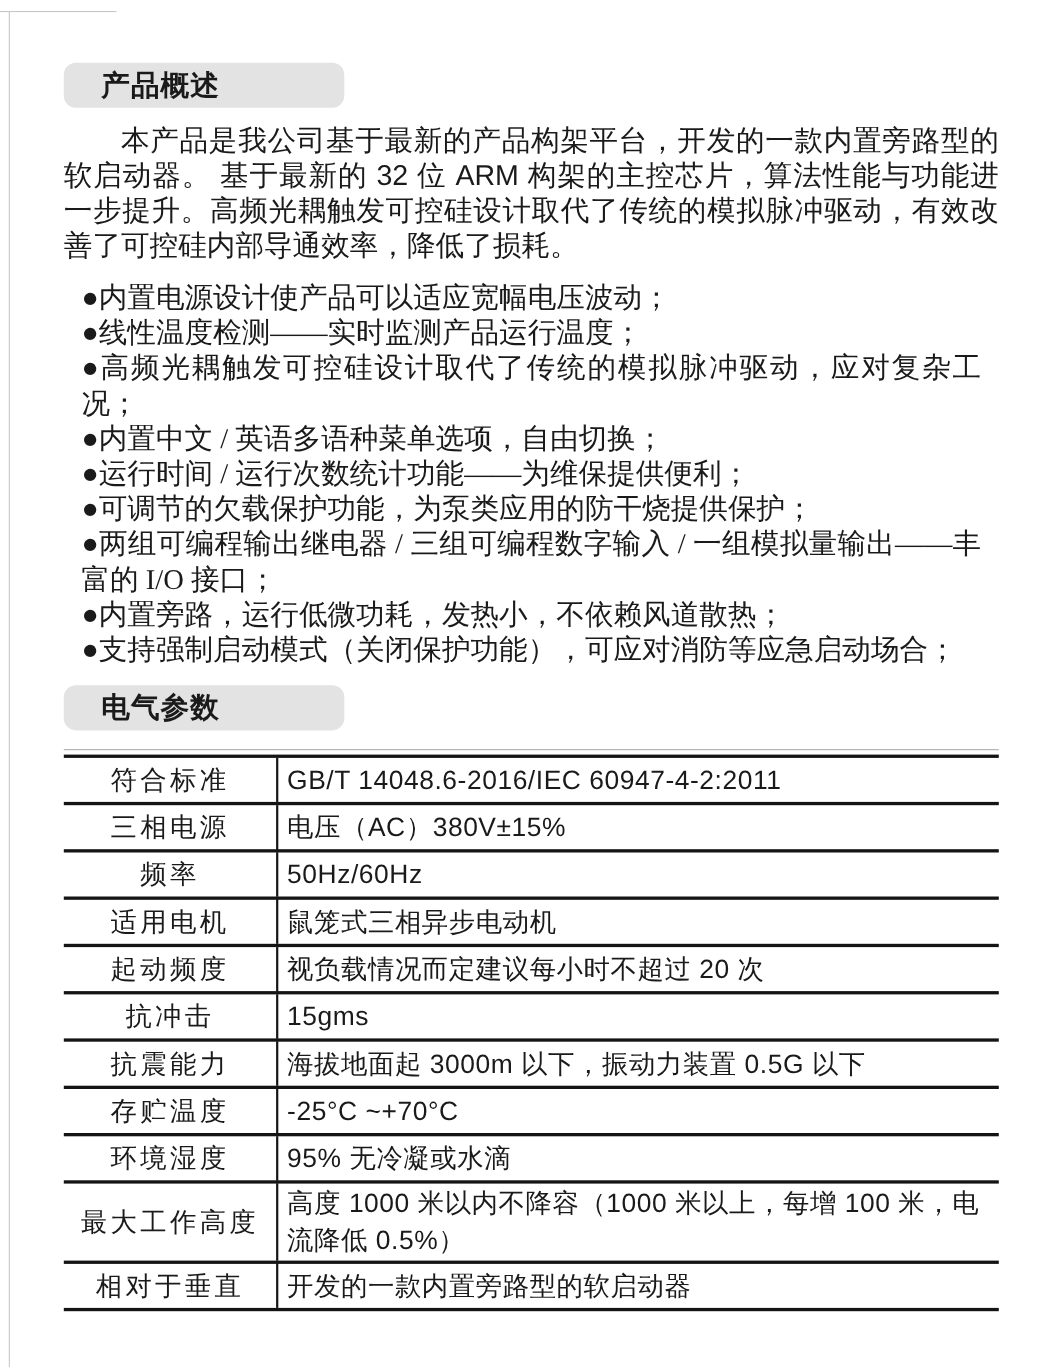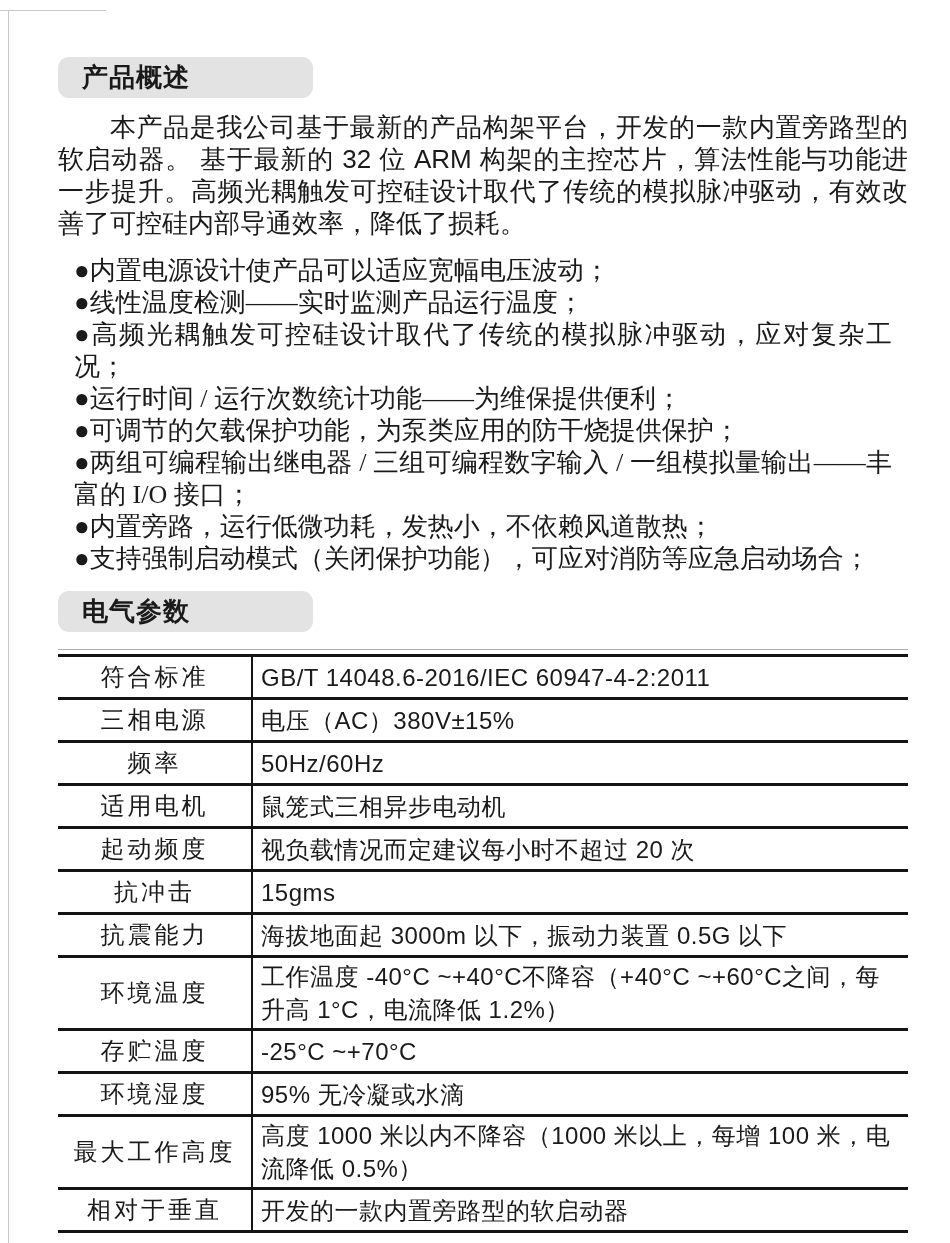--- a/index.html
+++ b/index.html
@@ -24,21 +24,21 @@
 
   .content{position:absolute;left:58px;top:0;width:850px;}
 
   .badge{
     width:255px;height:41px;
     box-sizing:border-box;
     background:var(--badge-bg);
     border-radius:11px;
     font-size:26px;font-weight:bold;
     line-height:41px;
-    padding-left:24px;
+    padding-left:34px;
     letter-spacing:1px;
   }
   .badge.first{margin-top:57px;}
   .badge.second{margin-top:13px;margin-bottom:2px;}
 
   .para{
     margin:13px 0 0 0;
     font-size:26px;
     line-height:32px;
     text-align:justify;
@@ -98,20 +98,21 @@
     <div class="badge first">
       <span>产品概述</span>
     </div>
 
     <p class="para">本产品是我公司基于最新的产品构架平台，开发的一款内置旁路型的软启动器。 基于最新的 32 位 ARM 构架的主控芯片，算法性能与功能进一步提升。高频光耦触发可控硅设计取代了传统的模拟脉冲驱动，有效改善了可控硅内部导通效率，降低了损耗。</p>
 
     <div class="bullets" id="bullets">
         <div class="bullet"><span class="dot">●</span><span>内置电源设计使产品可以适应宽幅电压波动；</span></div>
         <div class="bullet"><span class="dot">●</span><span>线性温度检测——实时监测产品运行温度；</span></div>
         <div class="bullet"><span class="dot">●</span><span>高频光耦触发可控硅设计取代了传统的模拟脉冲驱动，应对复杂工况；</span></div>
+        <div class="bullet"><span class="dot">●</span><span>内置中文 / 英语多语种菜单选项，自由切换；</span></div>
         <div class="bullet"><span class="dot">●</span><span>运行时间 / 运行次数统计功能——为维保提供便利；</span></div>
         <div class="bullet"><span class="dot">●</span><span>可调节的欠载保护功能，为泵类应用的防干烧提供保护；</span></div>
         <div class="bullet"><span class="dot">●</span><span>两组可编程输出继电器 / 三组可编程数字输入 / 一组模拟量输出——丰富的 I/O 接口；</span></div>
         <div class="bullet"><span class="dot">●</span><span>内置旁路，运行低微功耗，发热小，不依赖风道散热；</span></div>
         <div class="bullet"><span class="dot">●</span><span>支持强制启动模式（关闭保护功能），可应对消防等应急启动场合；</span></div>
       </div>
 
     <div class="badge second">
       <span>电气参数</span>
     </div>
@@ -143,24 +144,20 @@
             </tr>
             <tr>
               <td class="label">抗冲击</td>
               <td class="value">15gms</td>
             </tr>
             <tr>
               <td class="label">抗震能力</td>
               <td class="value">海拔地面起 3000m 以下，振动力装置 0.5G 以下</td>
             </tr>
             <tr>
-              <td class="label">环境温度</td>
-              <td class="value">工作温度 -40°C ~+40°C不降容（+40°C ~+60°C之间，每升高 1°C，电流降低 1.2%）</td>
-            </tr>
-            <tr>
               <td class="label">存贮温度</td>
               <td class="value">-25°C ~+70°C</td>
             </tr>
             <tr>
               <td class="label">环境湿度</td>
               <td class="value">95% 无冷凝或水滴</td>
             </tr>
             <tr>
               <td class="label">最大工作高度</td>
               <td class="value">高度 1000 米以内不降容（1000 米以上，每增 100 米，电流降低 0.5%）</td>

